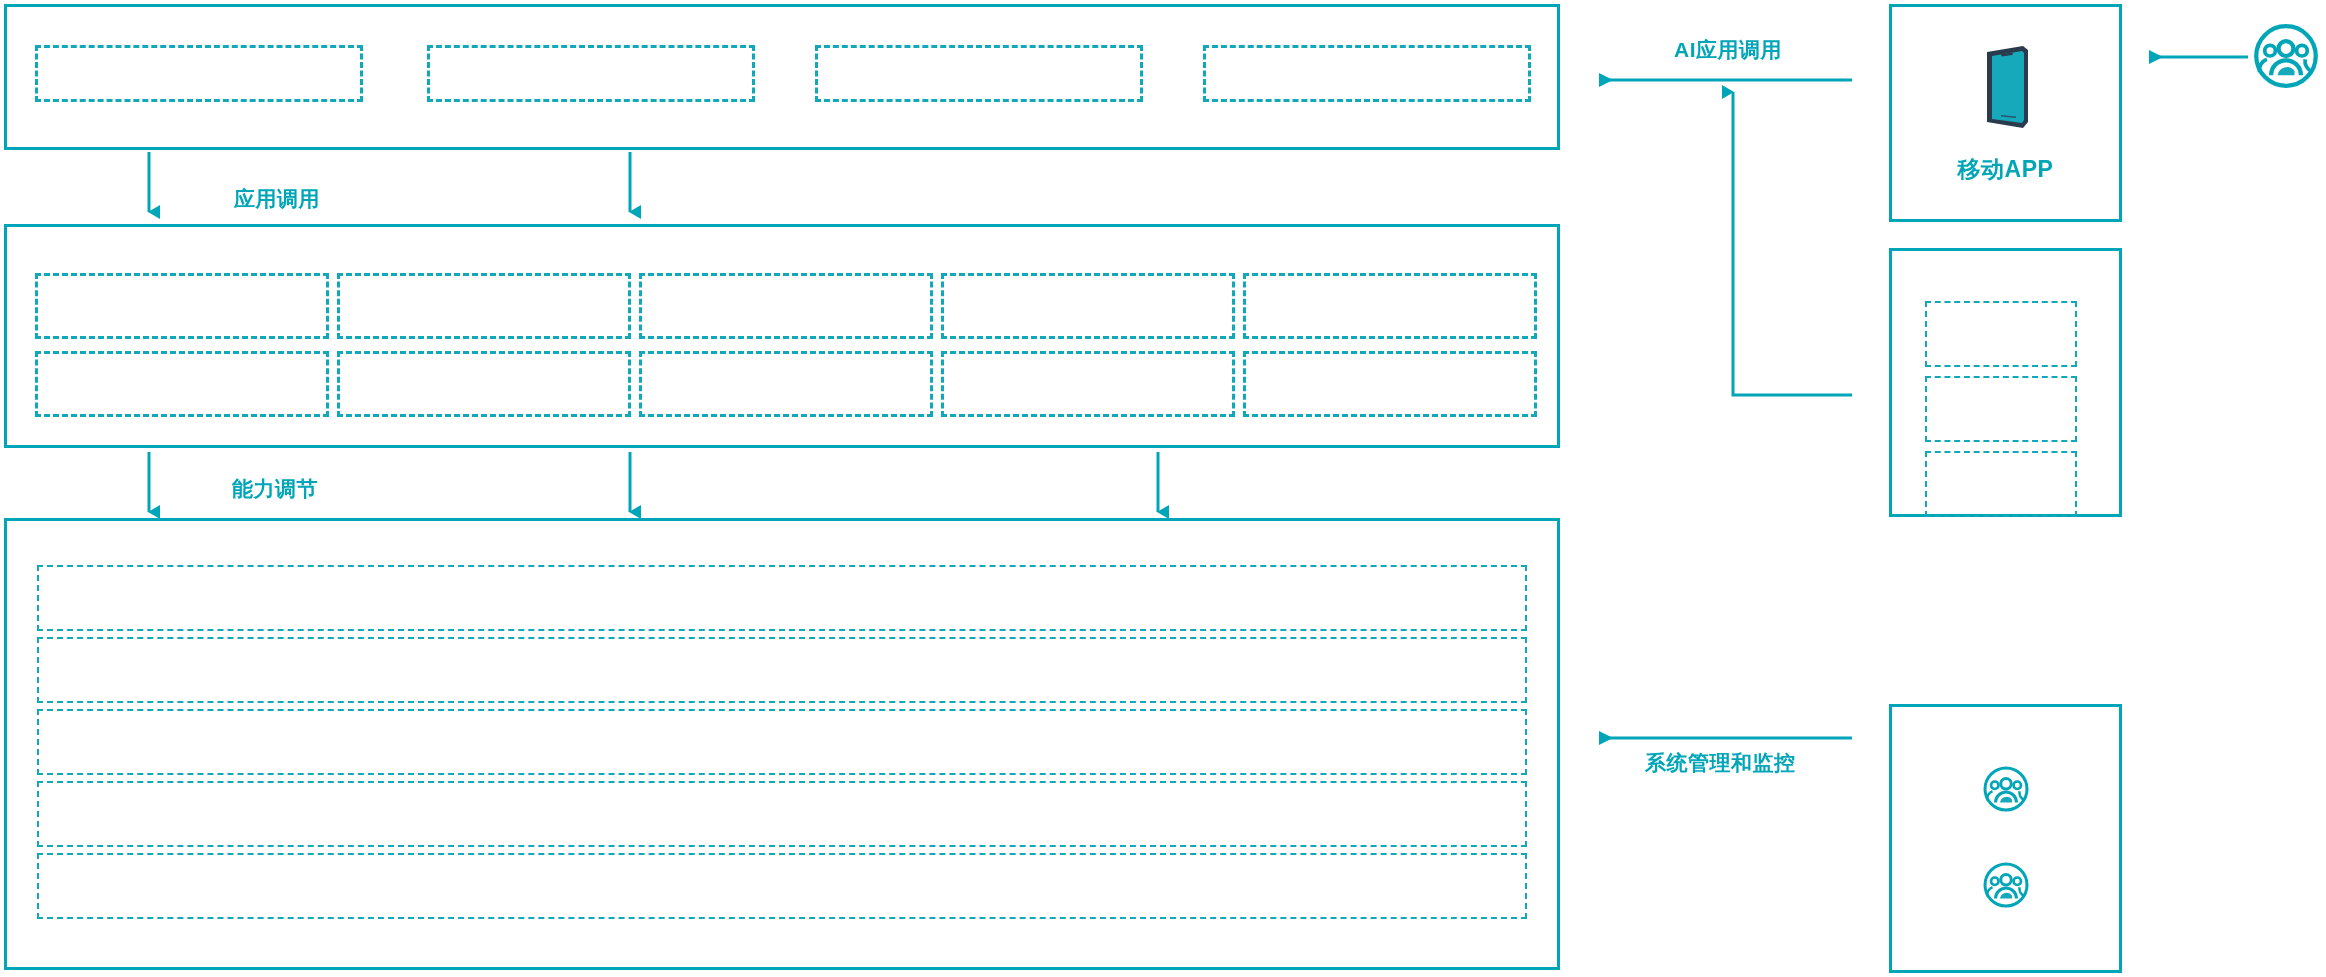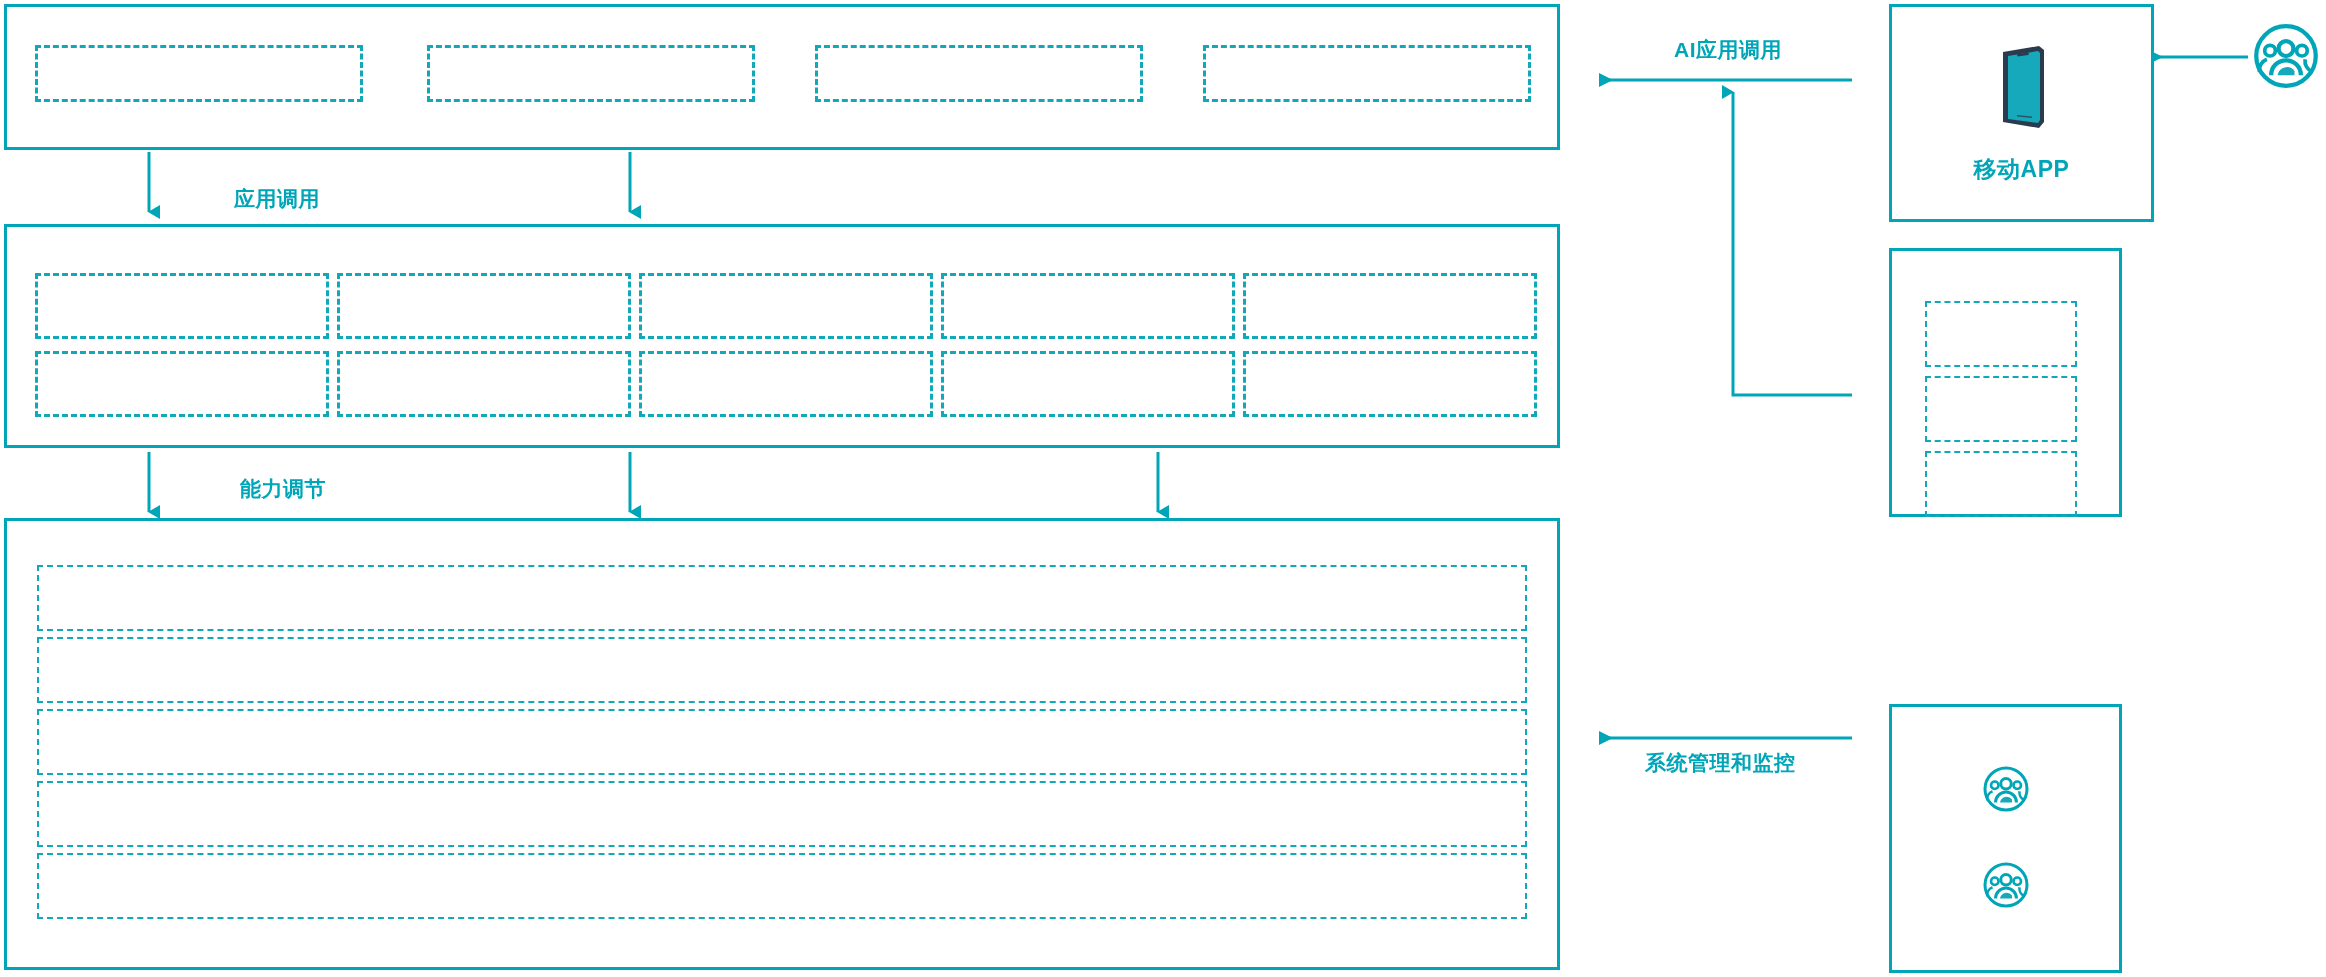--- a/index.html
+++ b/index.html
@@ -144,21 +144,21 @@
       <line x1="2248" y1="57" x2="2150" y2="57" stroke="#00a6b8" stroke-width="3" marker-end="url(#ah-left)"></line>
     </g>
 
     <g>
       <line x1="1852" y1="738" x2="1600" y2="738" stroke="#00a6b8" stroke-width="3" marker-end="url(#ah-left)"></line>
     </g>
   </svg>
 
   <div class="edge-label" style="left:234px; top:188px;">应用调用</div>
 
-  <div class="edge-label" style="left:240px; top:478px;">能力调节</div>
+  <div class="edge-label" style="left:232px; top:478px;">能力调节</div>
 
   <div class="edge-label" style="left:1668px; top:39px;margin-left:6px;">AI应用调用</div>
 
   <div class="edge-label" style="left:1645px; top:752px;text-align:right;">系统管理和监控</div>
 
   <div class="panel" style="left:4px; top:4px; width:1556px; height:146px;">
 
     <div class="slot" style="left:28px;  top:38px; width:328px; height:57px;"></div>
     <div class="slot" style="left:420px; top:38px; width:328px; height:57px;"></div>
     <div class="slot" style="left:808px; top:38px; width:328px; height:57px;"></div>
@@ -182,21 +182,21 @@
 
   <div class="panel" style="left:4px; top:518px; width:1556px; height:452px;">
 
     <div class="slot fine" style="left:30px; top:44px;  width:1490px; height:66px;"></div>
     <div class="slot fine" style="left:30px; top:116px; width:1490px; height:66px;"></div>
     <div class="slot fine" style="left:30px; top:188px; width:1490px; height:66px;"></div>
     <div class="slot fine" style="left:30px; top:260px; width:1490px; height:66px;"></div>
     <div class="slot fine" style="left:30px; top:332px; width:1490px; height:66px;"></div>
   </div>
 
-  <div class="device-card" style="left:1889px; top:4px; width:265px; height:218px;">
+  <div class="device-card" style="left:1889px; top:4px; width:233px; height:218px;">
     <div class="device-inner">
       <span>
         <svg width="54" height="90" viewBox="0 0 54 90">
 
           <path d="M8,10 L44,4 L49,8 L49,80 L44,86 L8,80 Z" fill="#2b3b4e"></path>
           <path d="M13,14 L43,9 L45,11 L45,78 L43,81 L13,77 Z" fill="#16a9bb"></path>
           <path d="M22,12.2 L34,10.4 L33.4,13.0 L22.6,14.4 Z" fill="#2b3b4e"></path>
           <path d="M22,73.0 L37,74.6 L37,76.0 L22,74.6 Z" fill="#2b3b4e" opacity="0.75"></path>
         </svg>
       </span>

